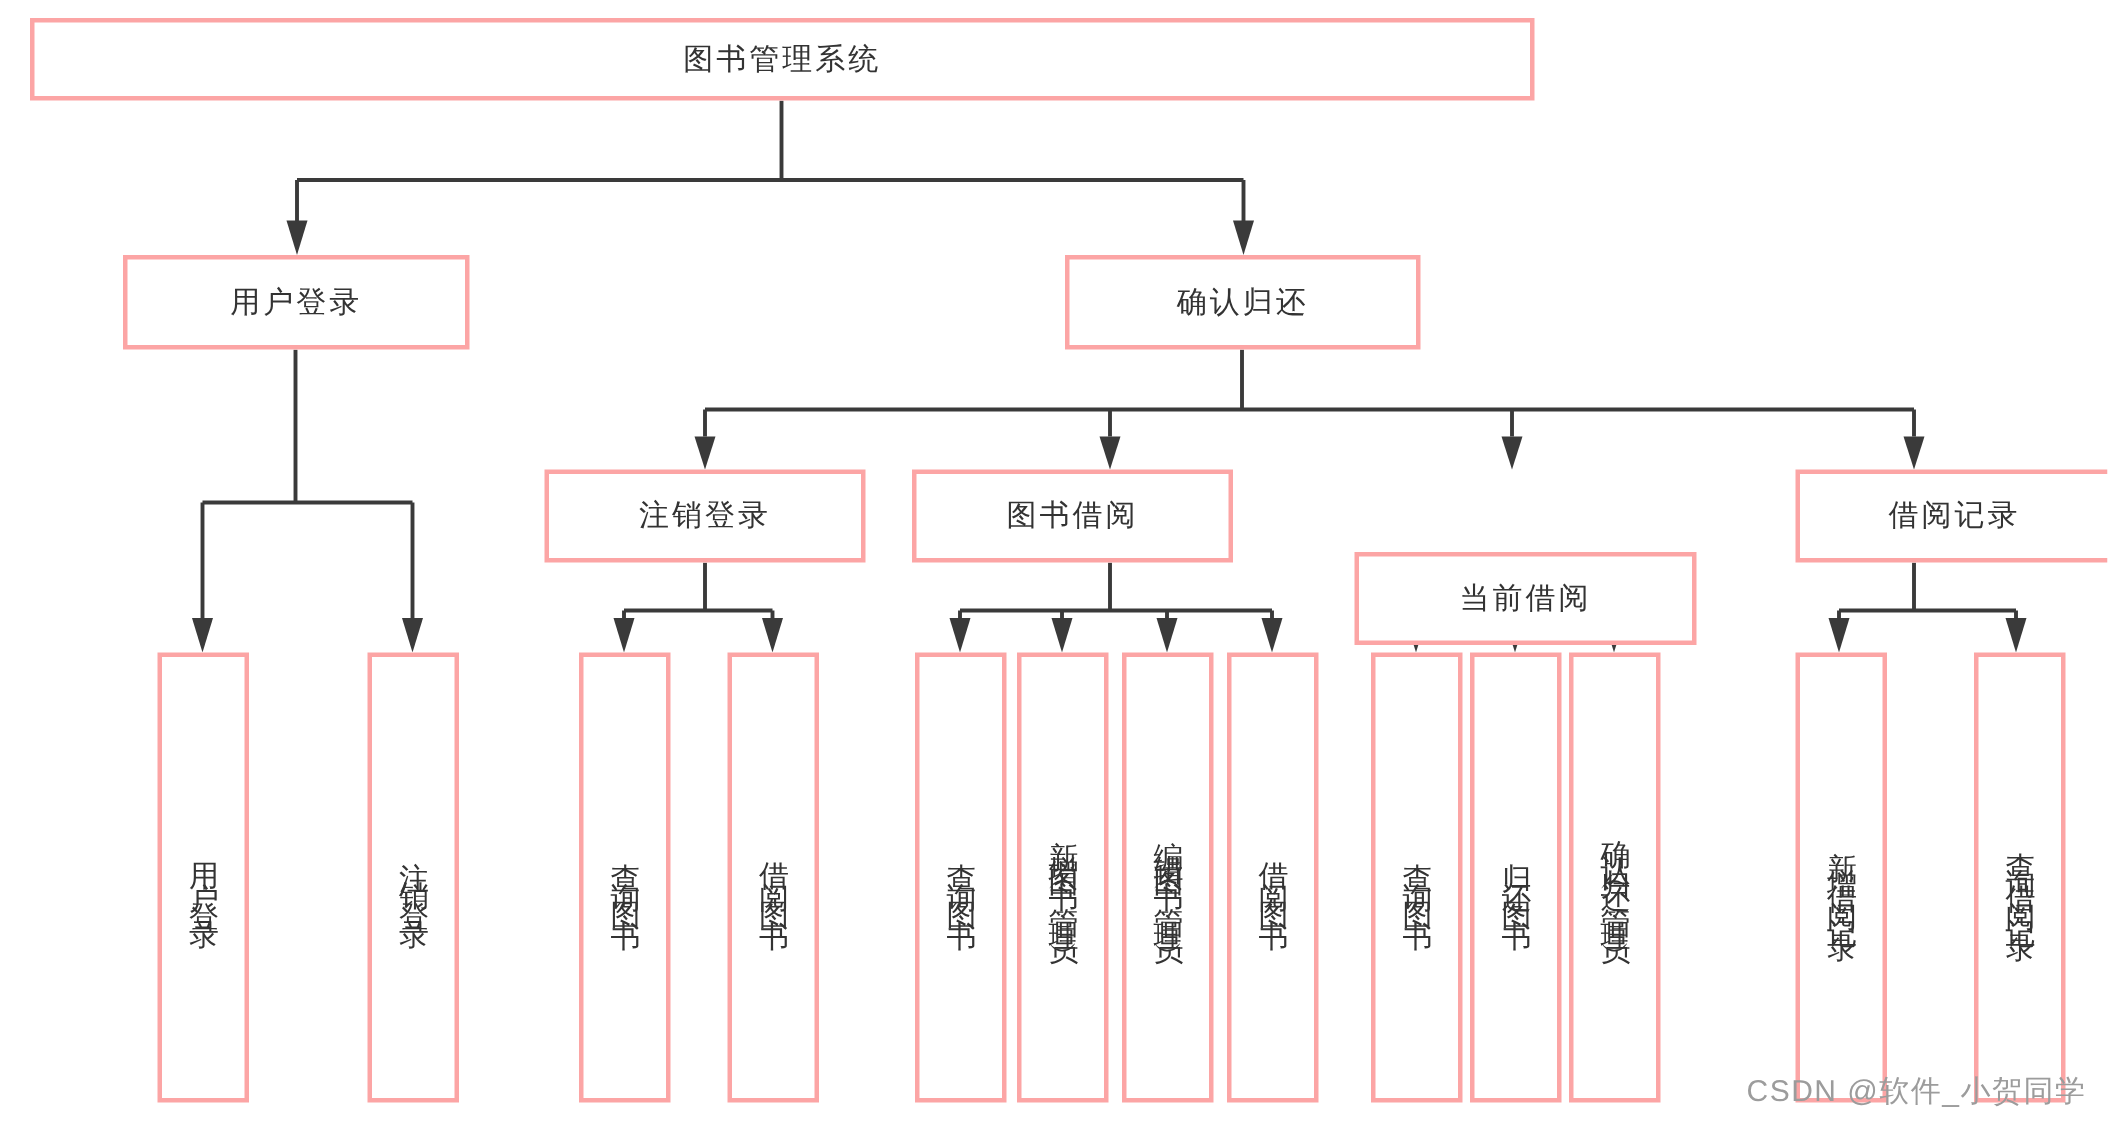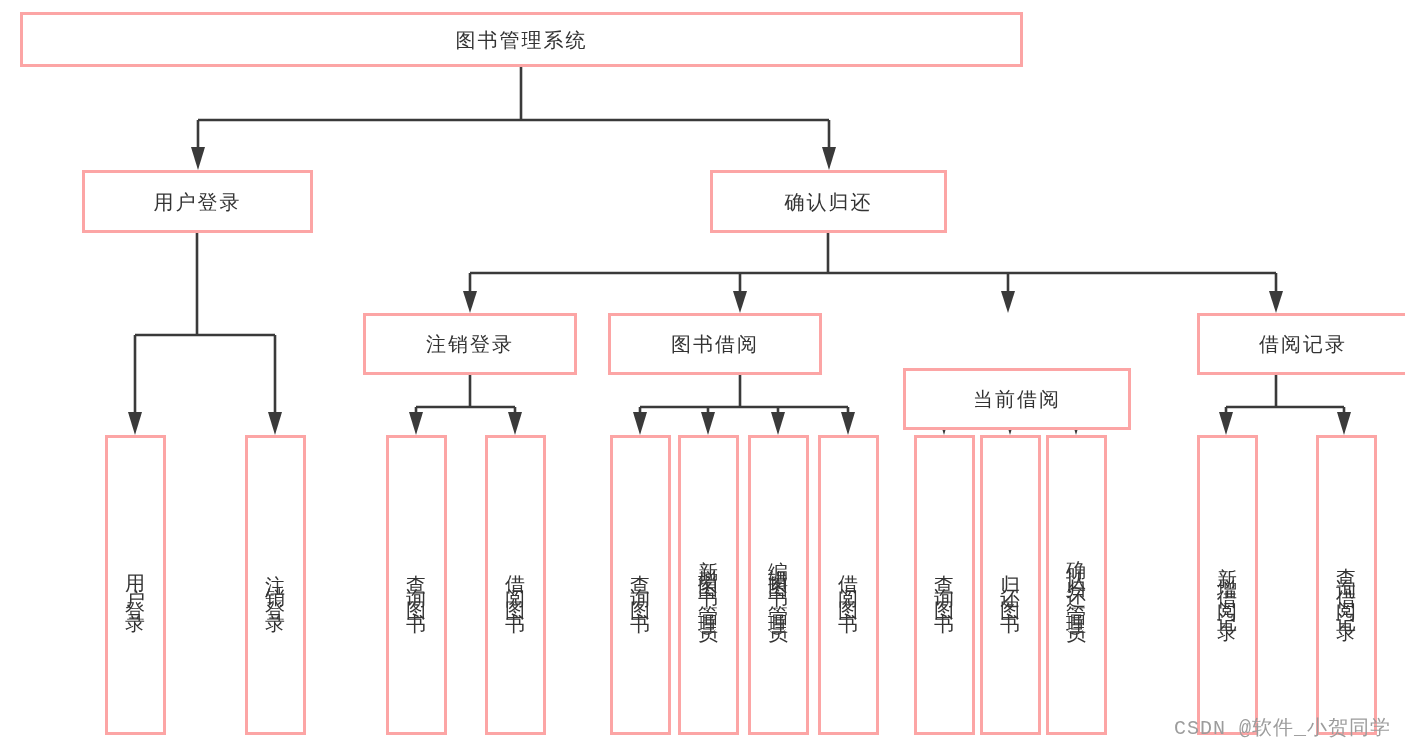--- a/index.html
+++ b/index.html
@@ -39,21 +39,21 @@
   }
   .node.leaf span { display: inline-block; }
   .watermark {
     position: absolute;
     right: 14px;
     bottom: 6px;
     font-size: 20px;
     color: #9c9c9c;
     letter-spacing: 1px;
     z-index: 3;
-    font-family: Liberation Mono, monospace;
+    font-family: Liberation Sans, sans-serif;
   }
 </style>
 </head>
 <body>
 
 <div class="canvas">
 
   <svg class="connectors" viewBox="0 0 1405 747" xmlns="http://www.w3.org/2000/svg">
     <g stroke="#3a3a3a" stroke-width="2.6" fill="none">
 

